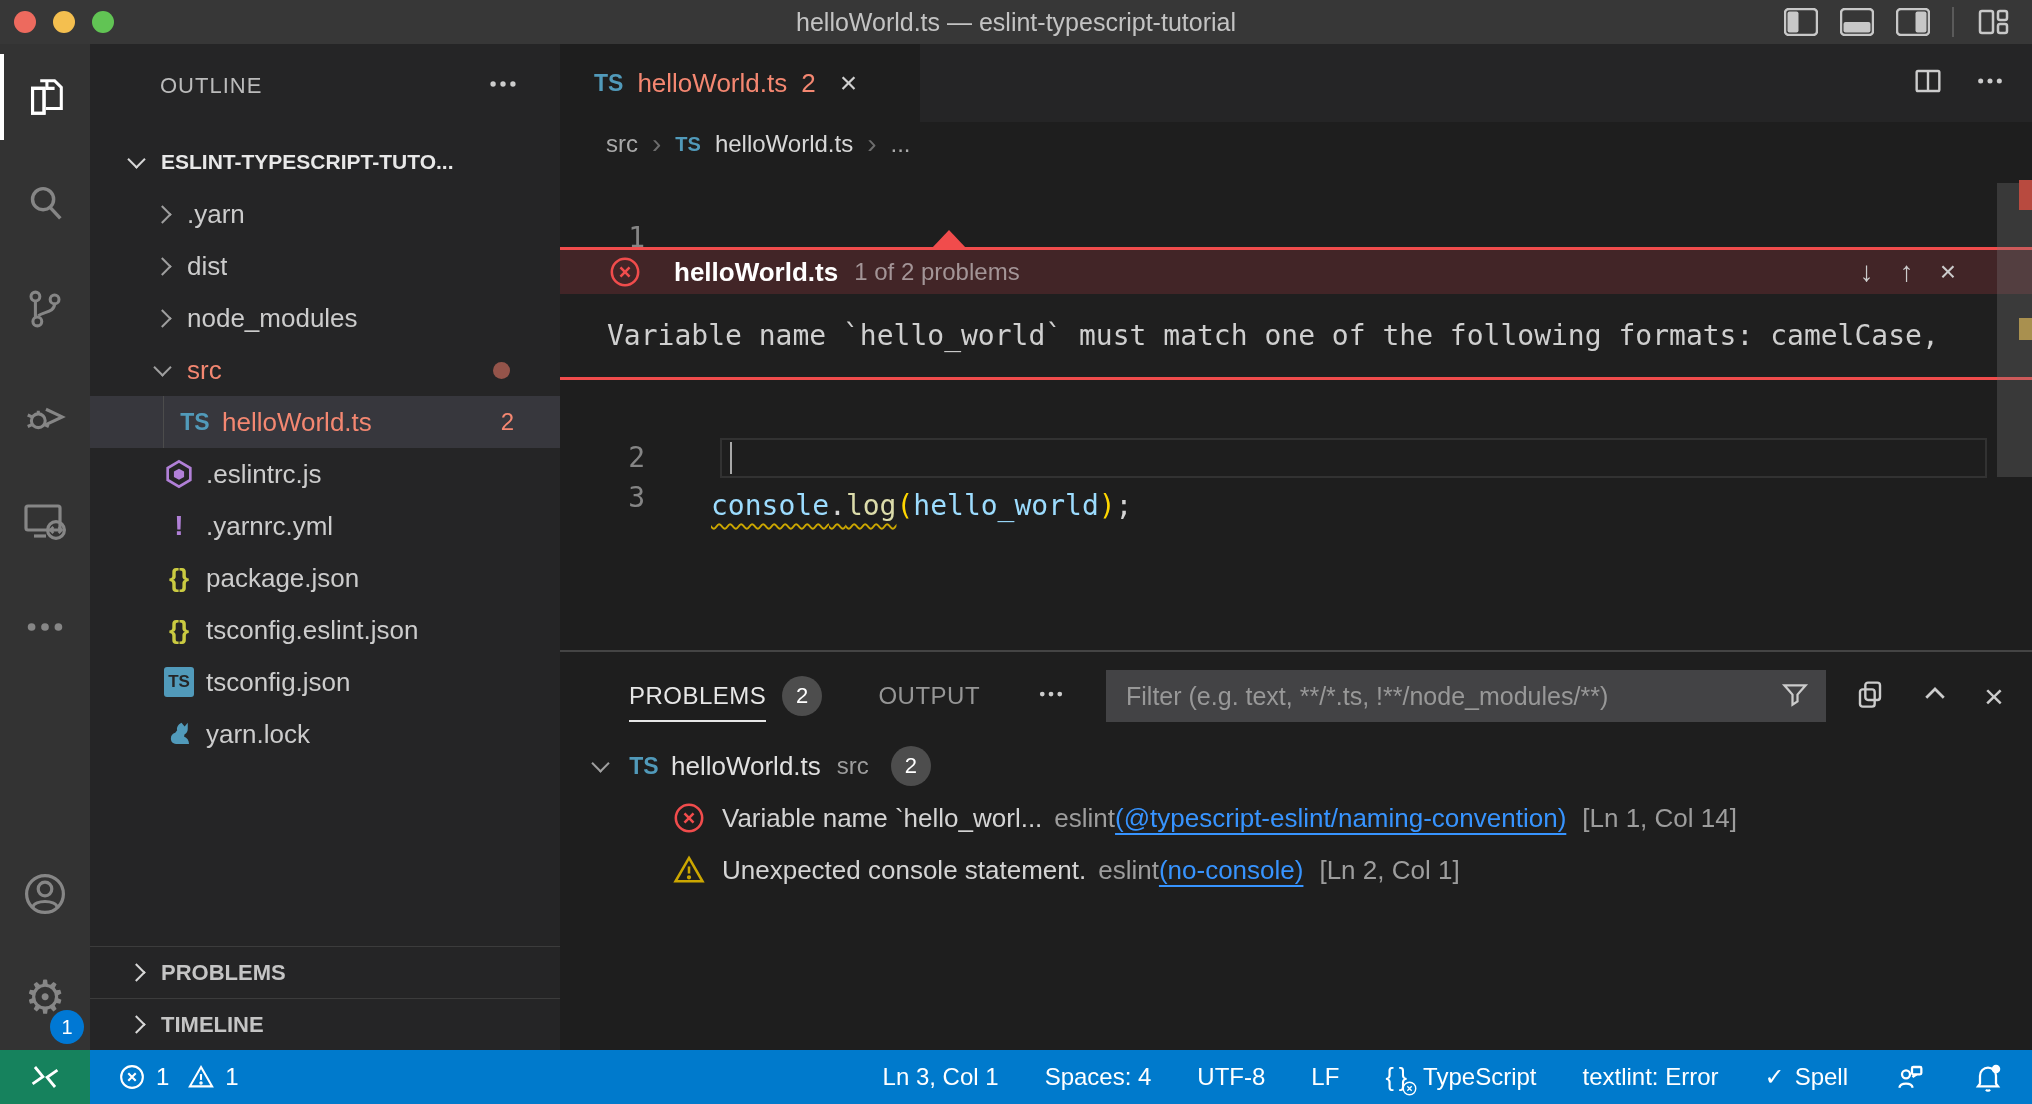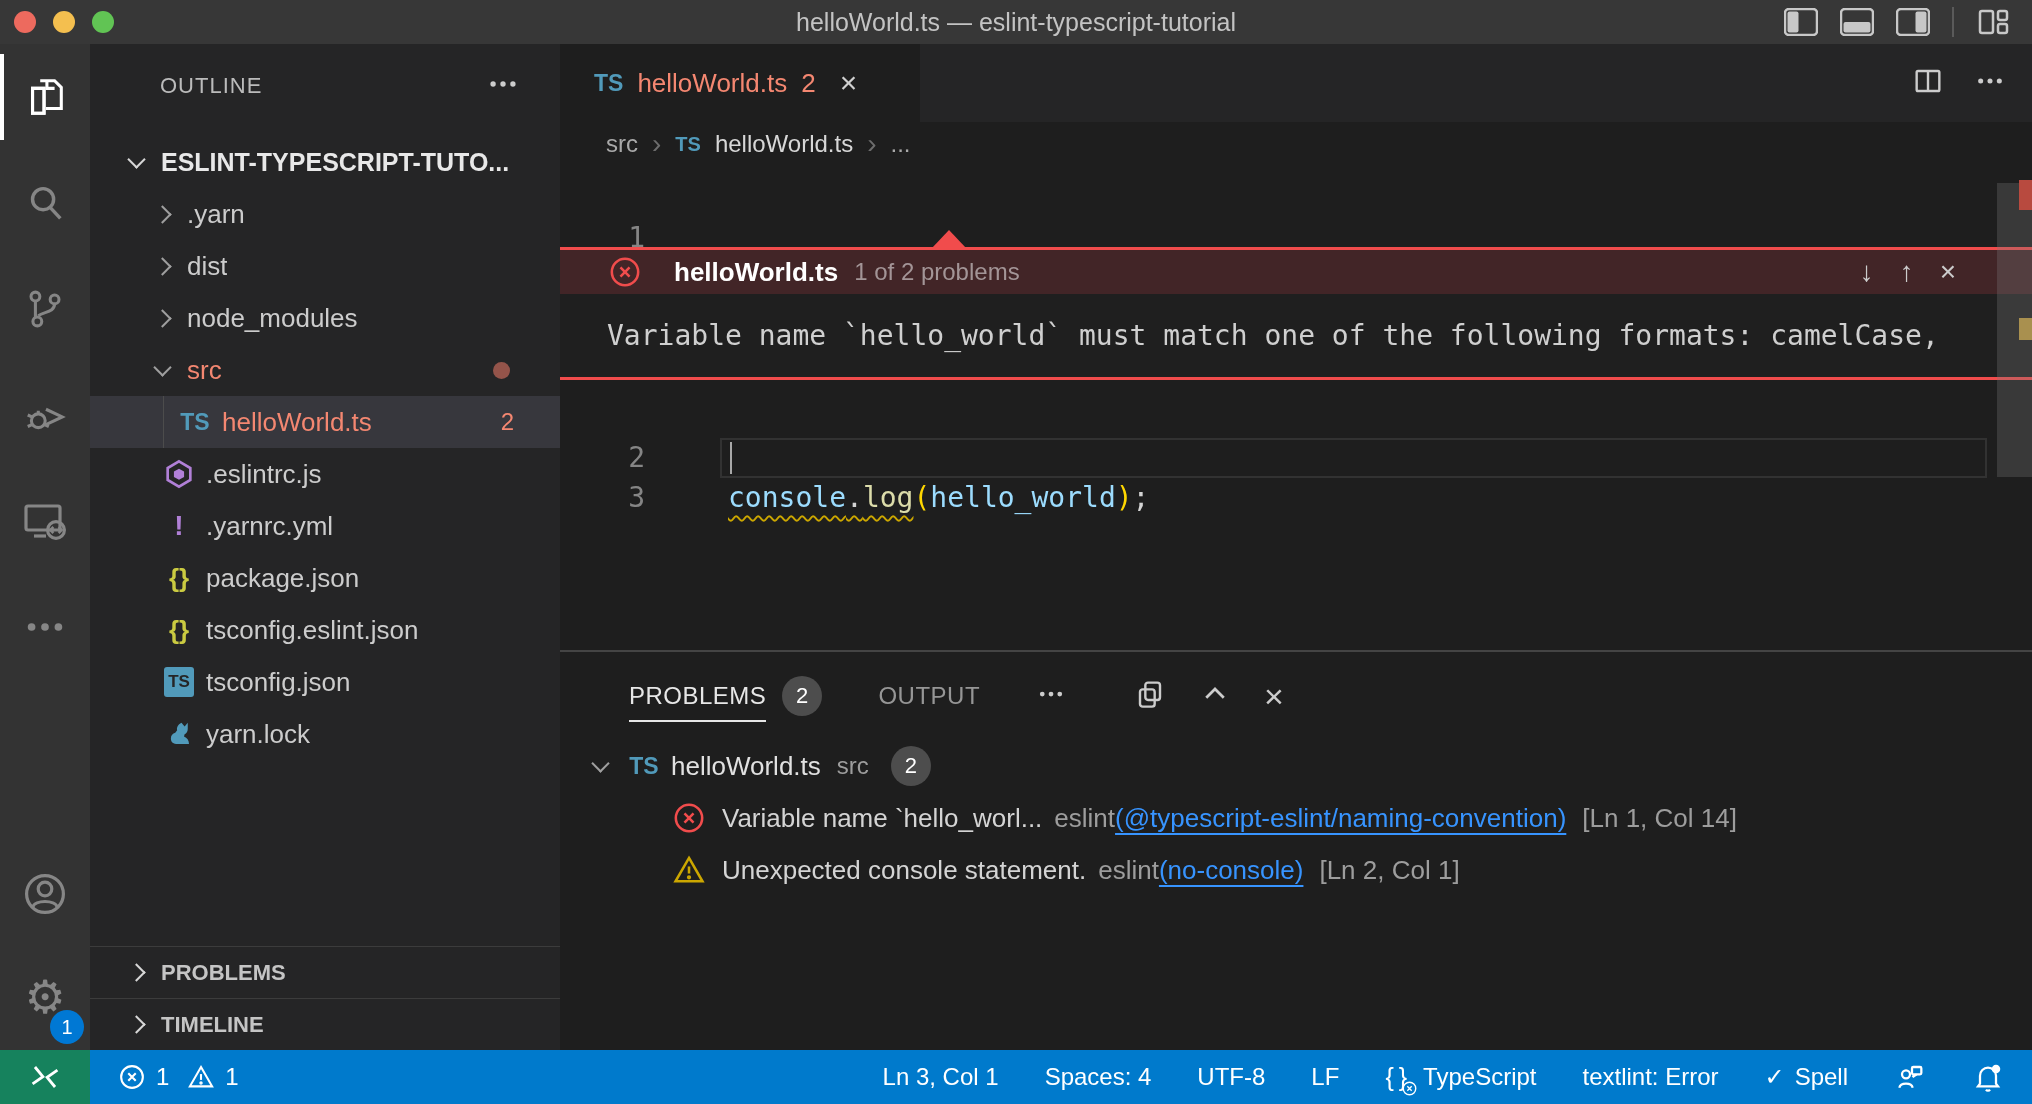--- a/index.html
+++ b/index.html
@@ -30,21 +30,21 @@
   .gear-glyph { font-size:46px; line-height:1; }
 
   
   .sidebar { width:470px; background:#252526; display:flex; flex-direction:column; flex:0 0 auto; }
   .sb-header { height:70px; display:flex; align-items:center; padding:14px 40px 0 70px; }
   .sb-title { font-size:22px; letter-spacing:1px; color:#bbbbbb; }
   .sb-more { margin-left:auto; color:#cccccc; }
   .tree { margin-top:22px; }
   .trow { height:52px; display:flex; align-items:center; font-size:26px; color:#cccccc; position:relative; }
   .trow .label { white-space:nowrap; overflow:hidden; }
-  .trow.root { font-weight:bold; color:#e8e8e8; font-size:25px; padding-left:40px; }
+  .trow.root { font-weight:bold; color:#e8e8e8; font-size:21px; padding-left:40px; }
   .trow.l1 { padding-left:66px; }
   .trow.l1file { padding-left:70px; }
   .trow.l2 { padding-left:86px; }
   .trow.selected { background:#37373d; }
   .trow.selected::before { content:""; position:absolute; left:73px; top:0; bottom:0; width:1px; background:#4c4c4c; }
   .err-text { color:#f48771; }
   .chev { width:13px; height:13px; border-right:2px solid #9f9f9f; border-bottom:2px solid #9f9f9f; display:inline-block; flex:0 0 auto; }
   .chev.right { transform:rotate(-45deg); margin-right:18px; }
   .chev.down { transform:rotate(45deg); margin-right:18px; margin-top:-6px; }
   .chev.bold { border-color:#d7d7d7; }
@@ -66,21 +66,21 @@
   .tabbar-actions { margin-left:auto; display:flex; align-items:center; gap:30px; padding-right:26px; color:#cccccc; }
   .breadcrumb { height:44px; display:flex; align-items:center; gap:14px; padding-left:46px; font-size:24px; color:#a9a9a9; flex:0 0 auto; }
   .bc-sep { color:#6d6d6d; font-size:28px; }
   .bc-ts { color:#519aba; font-weight:bold; font-size:20px; }
   .bc-file { color:#d7d7d7; }
 
   
   .editor { flex:1; position:relative; overflow:hidden; font-family:"DejaVu Sans Mono", monospace; font-size:28px; }
   .code-line { position:absolute; left:0; right:0; height:40px; line-height:40px; white-space:pre; }
   .lineno { position:absolute; left:0; width:85px; text-align:right; color:#858585; }
-  .code { position:absolute; left:168px; }
+  .code { position:absolute; left:151px;margin-top:8px; }
   .k-export { color:#c586c0; } .k-const { color:#569cd6; } .k-var { color:#9cdcfe; }
   .k-punc { color:#d4d4d4; } .k-str { color:#ce9178; } .k-fn { color:#dcdcaa; } .k-paren { color:#ffd700; }
   .sq-err { text-decoration:underline wavy #f14c4c 2px; text-underline-offset:8px; }
   .sq-warn { text-decoration:underline wavy #cca700 2px; text-underline-offset:8px; }
   .peek-arrow { position:absolute; top:64px; left:372px; width:0; height:0; border-left:17px solid transparent; border-right:17px solid transparent; border-bottom:18px solid #f14c4c; }
   .peek { position:absolute; top:81px; left:0; right:0; height:133px; border-top:3px solid #f14c4c; border-bottom:3px solid #f14c4c; }
   .peek-header { height:44px; background:#422527; display:flex; align-items:center; gap:16px; padding:0 30px 0 48px; font-family:"Liberation Sans", sans-serif; }
   .peek-file { color:#ffffff; font-size:26px; font-weight:bold; }
   .peek-meta { color:#a39597; font-size:24px; }
   .peek-actions { margin-left:auto; display:flex; gap:26px; color:#cccccc; font-size:28px; padding-right:46px; }
@@ -407,20 +407,28 @@
           <div class="ptab">
             <span class="ptab-label">OUTPUT</span>
           </div>
           <span class="p-more">
             <svg width="30" height="30" viewBox="0 0 24 24" fill="currentColor">
                 <circle cx="5" cy="12" r="1.9"></circle>
                 <circle cx="12" cy="12" r="1.9"></circle>
                 <circle cx="19" cy="12" r="1.9"></circle>
               </svg>
           </span>
+          <div class="filter">
+            <input type="text" placeholder="Filter (e.g. text, **/*.ts, !**/node_modules/**)" style="">
+            <span>
+              <svg width="30" height="30" viewBox="0 0 24 24" fill="none" stroke="#cccccc" stroke-width="1.8">
+                  <path d="M3.5 5 h17 l-6.5 7.5 v5.5 l-4 2.5 v-8 Z"></path>
+                </svg>
+            </span>
+          </div>
           <div class="panel-actions">
             <span>
               <svg width="32" height="32" viewBox="0 0 24 24" fill="none" stroke="currentColor" stroke-width="1.8">
                   <rect x="8.5" y="3.5" width="11" height="13" rx="2"></rect>
                   <rect x="4.5" y="8.5" width="11" height="13" rx="2"></rect>
                 </svg>
             </span>
             <span>
               <svg width="30" height="30" viewBox="0 0 24 24" fill="none" stroke="currentColor" stroke-width="2.2">
                   <path d="M5 15 L12 8 L19 15"></path>

